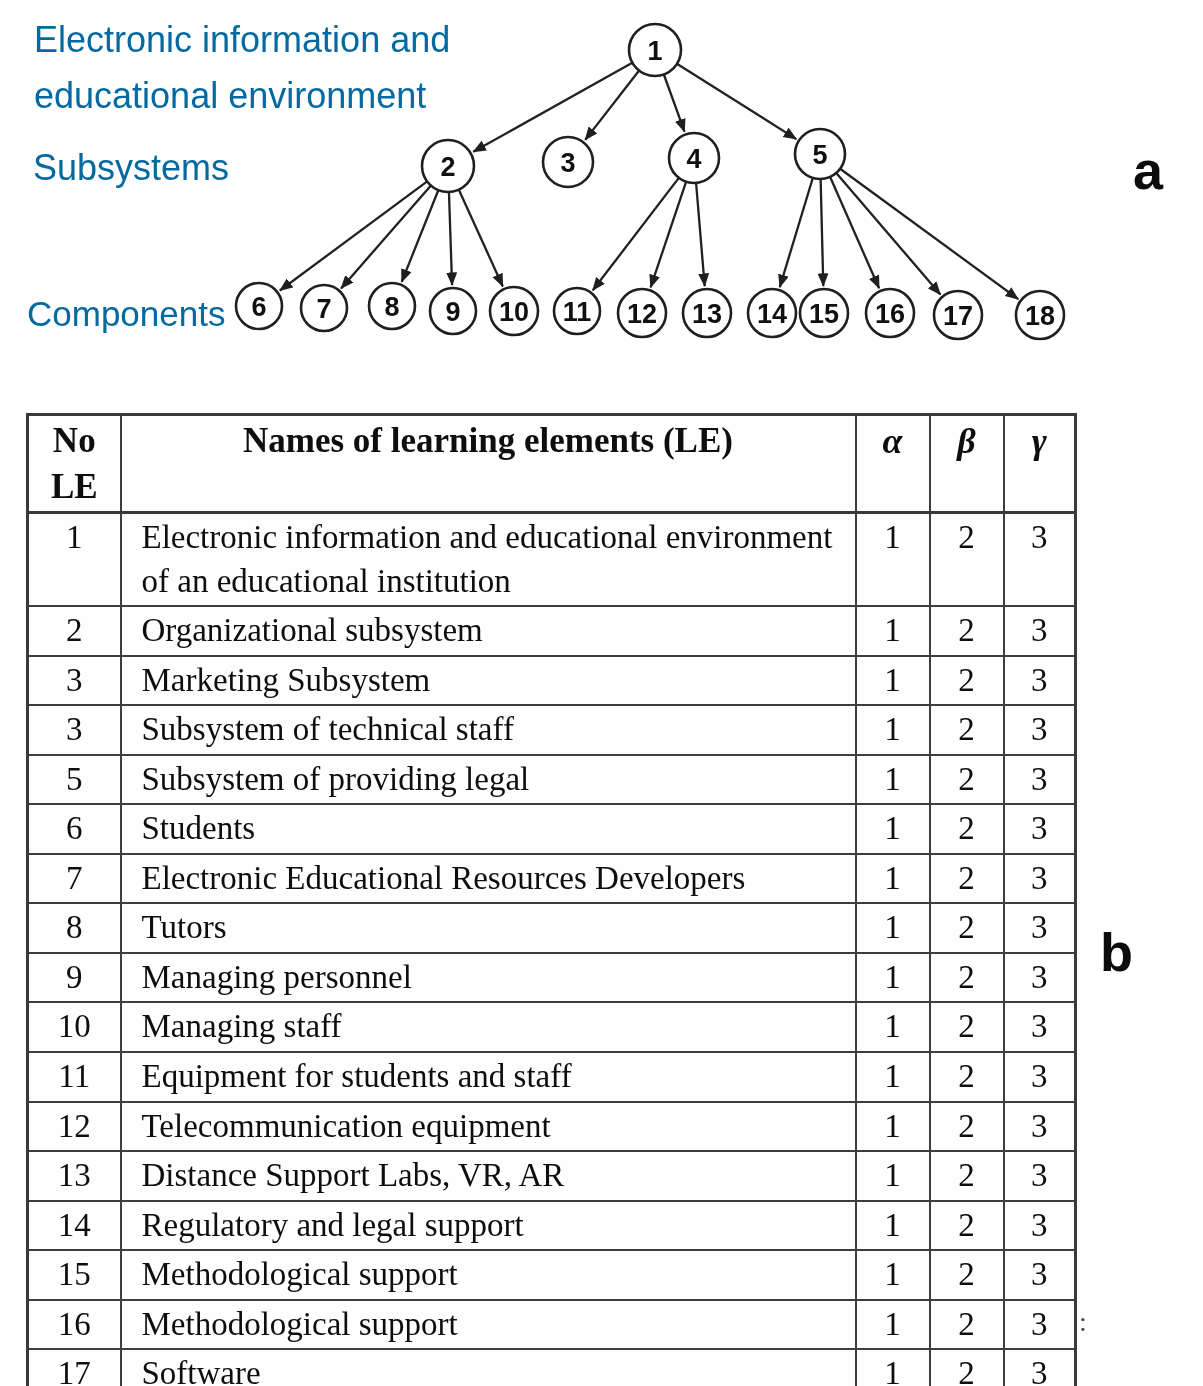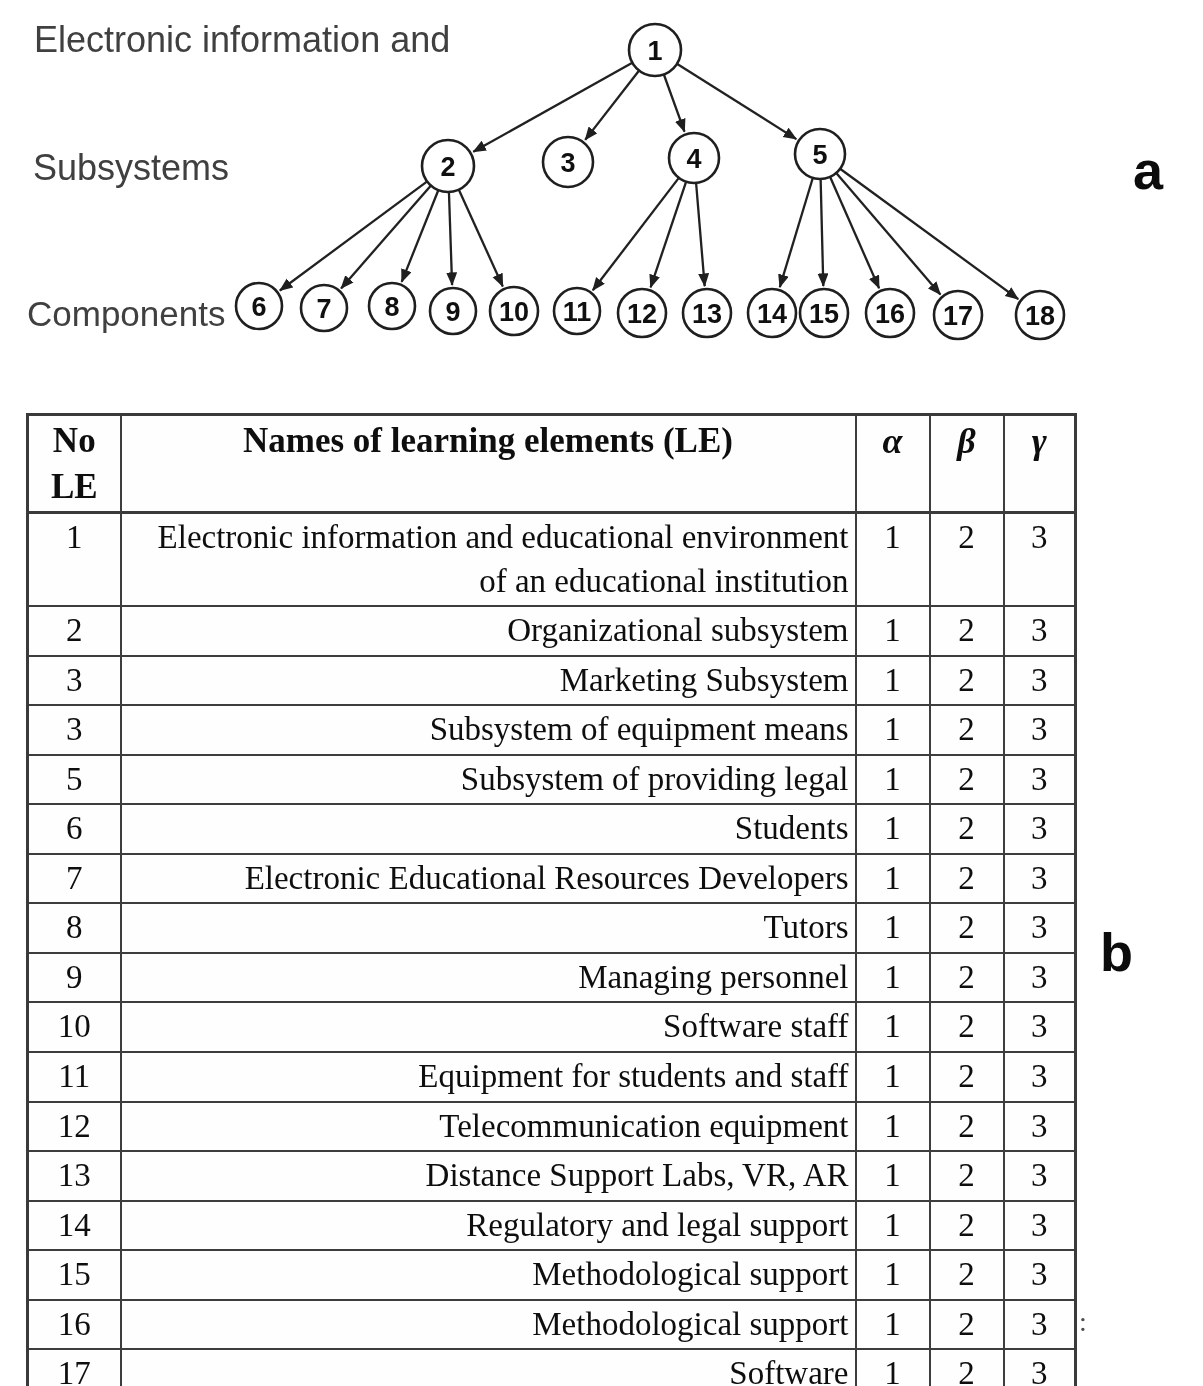--- a/index.html
+++ b/index.html
@@ -9,21 +9,21 @@
   }
   
   #tree-svg{position:absolute;left:0;top:0;width:1203px;height:380px;}
   .tree-edge{stroke:#212121;stroke-width:2.3;fill:none;}
   .node-circle{fill:#ffffff;stroke:#1f1f1f;stroke-width:2.6;}
   .node-label{
     font-family:"Liberation Sans",sans-serif;font-weight:bold;font-size:27px;fill:#101010;
     text-anchor:middle;
   }
   .diagram-label{
-    position:absolute;font-size:36px;color:#404040;letter-spacing:0px;line-height:1.55;
+    position:absolute;font-size:36px;color:#0369a1;letter-spacing:0px;line-height:1.55;
   }
   #lbl-root{left:34px;top:12px;}
   #lbl-subsystems{left:33px;top:140px;}
   #lbl-components{left:27px;top:287px;font-size:35px;}
   .panel-letter{
     position:absolute;font-weight:bold;font-size:54px;color:#0c0c0c;line-height:1;
     font-family:"Liberation Sans",sans-serif;
   }
   #panel-a{left:1133px;top:143px;}
   #panel-b{left:1100px;top:925px;}
@@ -39,21 +39,21 @@
     padding:2px 6px;background:#fffeff;
   }
   #le-table thead th{
     font-weight:bold;font-size:35px;vertical-align:top;text-align:center;
     height:96px;border-bottom:3px solid #3a3a3a;line-height:1.3;margin-top:46px;
   }
   #le-table th.h-no{white-space:pre-line;text-align:center;}
   #le-table th.h-greek{font-style:italic;font-size:36px;}
   #le-table td{font-size:33px;line-height:1.32;}
   #le-table td.c-no{text-align:center;vertical-align:middle;}
-  #le-table td.c-name{text-align:right;padding-left:28px;vertical-align:middle;}
+  #le-table td.c-name{text-align:left;padding-left:20px;vertical-align:middle;}
   #le-table td.c-num{text-align:center;vertical-align:middle;}
   #le-table tr.row-first td{height:86px;vertical-align:top;}
   #le-table tr.row-std td{height:45px;}
   #stray-mark{
     position:absolute;left:1079px;top:1306px;font-family:"Liberation Serif",serif;
     font-size:28px;color:#4a4a4a;
   }
 </style>
 </head>
 <body>
@@ -156,20 +156,21 @@
         </g>
         <g>
           <circle cx="1040" cy="315" r="24" class="node-circle"></circle>
           <text x="1040" y="315" class="node-label" dominant-baseline="central" dy="1">18</text>
         </g>
       </g>
   </svg>
 
   <div id="lbl-root" class="diagram-label">
     <span style="display:block">Electronic information and</span>
+    <span style="display:block">educational environment</span>
   </div>
   <div id="lbl-components" class="diagram-label">Components</div>
   <div id="lbl-subsystems" class="diagram-label">Subsystems</div>
 
   <div id="panel-a" class="panel-letter">a</div>
 
   <table id="le-table">
     <colgroup>
       <col style="width:93px">
         <col style="width:735px">
@@ -204,21 +205,21 @@
         </tr>
         <tr class="row-std">
           <td class="c-no">3</td>
           <td class="c-name">Marketing Subsystem</td>
           <td class="c-num">1</td>
           <td class="c-num">2</td>
           <td class="c-num">3</td>
         </tr>
         <tr class="row-std">
           <td class="c-no">3</td>
-          <td class="c-name">Subsystem of equipment means</td>
+          <td class="c-name">Subsystem of technical staff</td>
           <td class="c-num">1</td>
           <td class="c-num">2</td>
           <td class="c-num">3</td>
         </tr>
         <tr class="row-std">
           <td class="c-no">5</td>
           <td class="c-name">Subsystem of providing legal</td>
           <td class="c-num">1</td>
           <td class="c-num">2</td>
           <td class="c-num">3</td>
@@ -246,21 +247,21 @@
         </tr>
         <tr class="row-std">
           <td class="c-no">9</td>
           <td class="c-name">Managing personnel</td>
           <td class="c-num">1</td>
           <td class="c-num">2</td>
           <td class="c-num">3</td>
         </tr>
         <tr class="row-std">
           <td class="c-no">10</td>
-          <td class="c-name">Software staff</td>
+          <td class="c-name">Managing staff</td>
           <td class="c-num">1</td>
           <td class="c-num">2</td>
           <td class="c-num">3</td>
         </tr>
         <tr class="row-std">
           <td class="c-no">11</td>
           <td class="c-name">Equipment for students and staff</td>
           <td class="c-num">1</td>
           <td class="c-num">2</td>
           <td class="c-num">3</td>

